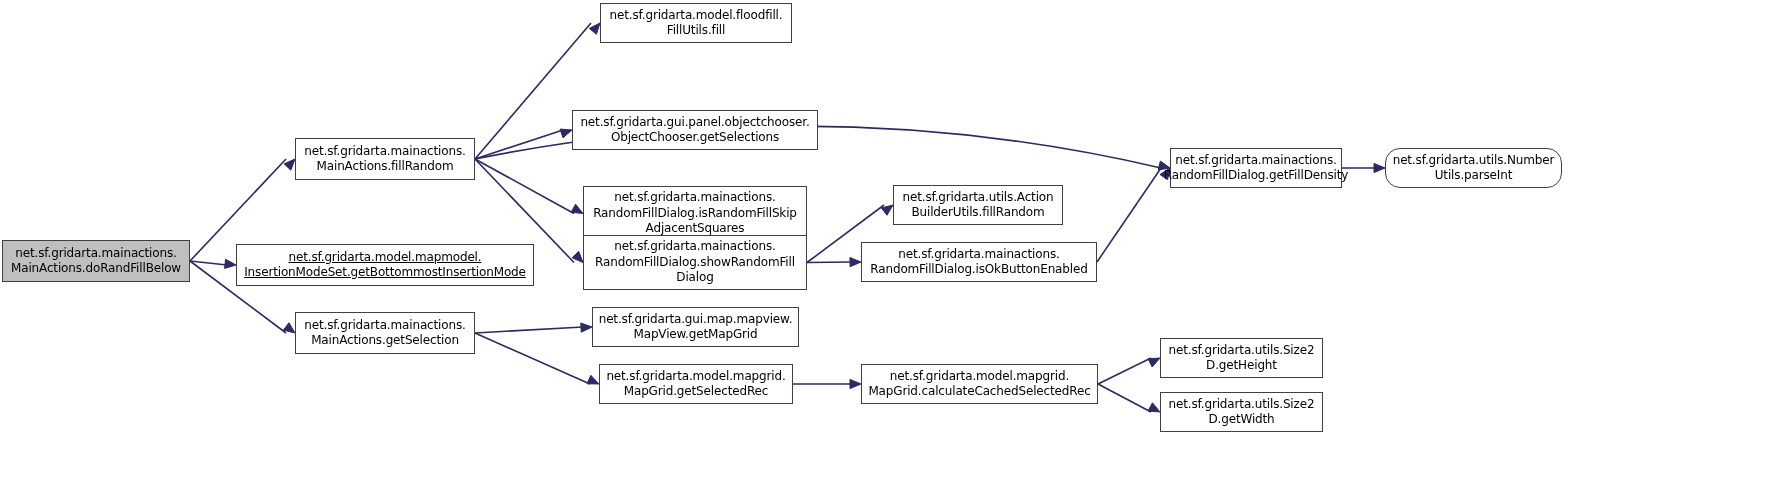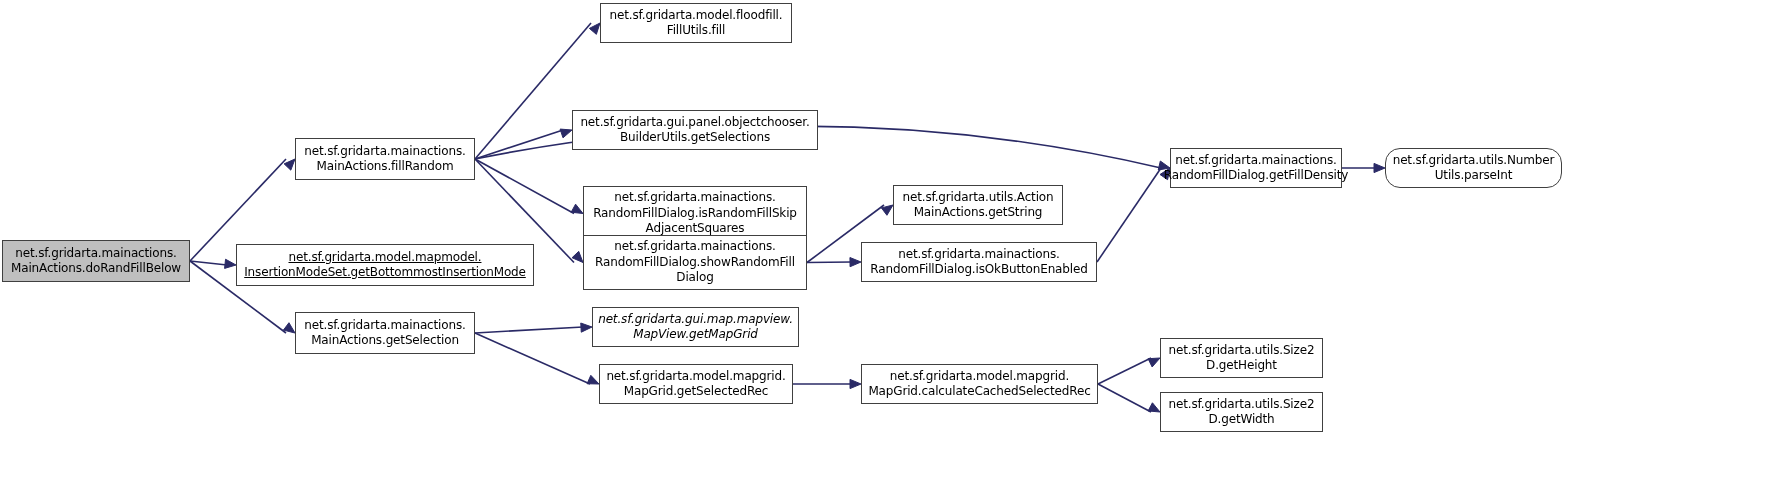--- a/index.html
+++ b/index.html
@@ -135,33 +135,33 @@
 MainActions.doRandFillBelow</div>
       <div class="node" style="left: 295px; top: 138px; width: 180px; height: 42px;">net.sf.gridarta.mainactions.
 MainActions.fillRandom</div>
       <div class="node" style="left: 236px; top: 244px; width: 298px; height: 42px; text-decoration: underline;">net.sf.gridarta.model.mapmodel.
 InsertionModeSet.getBottommostInsertionMode</div>
       <div class="node" style="left: 295px; top: 312px; width: 180px; height: 42px;">net.sf.gridarta.mainactions.
 MainActions.getSelection</div>
       <div class="node" style="left: 600px; top: 3px; width: 192px; height: 40px;">net.sf.gridarta.model.floodfill.
 FillUtils.fill</div>
       <div class="node" style="left: 572px; top: 110px; width: 246px; height: 40px;">net.sf.gridarta.gui.panel.objectchooser.
-BuilderUtils.getSelections</div>
+ObjectChooser.getSelections</div>
       <div class="node" style="left: 583px; top: 186px; width: 224px; height: 55px;">net.sf.gridarta.mainactions.
 RandomFillDialog.isRandomFillSkip
 AdjacentSquares</div>
       <div class="node" style="left: 583px; top: 235px; width: 224px; height: 55px;">net.sf.gridarta.mainactions.
 RandomFillDialog.showRandomFill
 Dialog</div>
-      <div class="node" style="left: 592px; top: 307px; width: 207px; height: 40px; font-style: italic;">net.sf.gridarta.gui.map.mapview.
+      <div class="node" style="left: 592px; top: 307px; width: 207px; height: 40px;">net.sf.gridarta.gui.map.mapview.
 MapView.getMapGrid</div>
       <div class="node" style="left: 599px; top: 364px; width: 194px; height: 40px;">net.sf.gridarta.model.mapgrid.
 MapGrid.getSelectedRec</div>
       <div class="node" style="left: 893px; top: 185px; width: 170px; height: 40px;">net.sf.gridarta.utils.Action
-MainActions.getString</div>
+BuilderUtils.fillRandom</div>
       <div class="node" style="left: 861px; top: 242px; width: 236px; height: 40px;">net.sf.gridarta.mainactions.
 RandomFillDialog.isOkButtonEnabled</div>
       <div class="node" style="left: 861px; top: 364px; width: 237px; height: 40px;">net.sf.gridarta.model.mapgrid.
 MapGrid.calculateCachedSelectedRec</div>
       <div class="node" style="left: 1170px; top: 148px; width: 172px; height: 40px;">net.sf.gridarta.mainactions.
 RandomFillDialog.getFillDensity</div>
       <div class="node" style="left: 1385px; top: 148px; width: 177px; height: 40px; border-radius: 15px;">net.sf.gridarta.utils.Number
 Utils.parseInt</div>
       <div class="node" style="left: 1160px; top: 338px; width: 163px; height: 40px;">net.sf.gridarta.utils.Size2
 D.getHeight</div>

